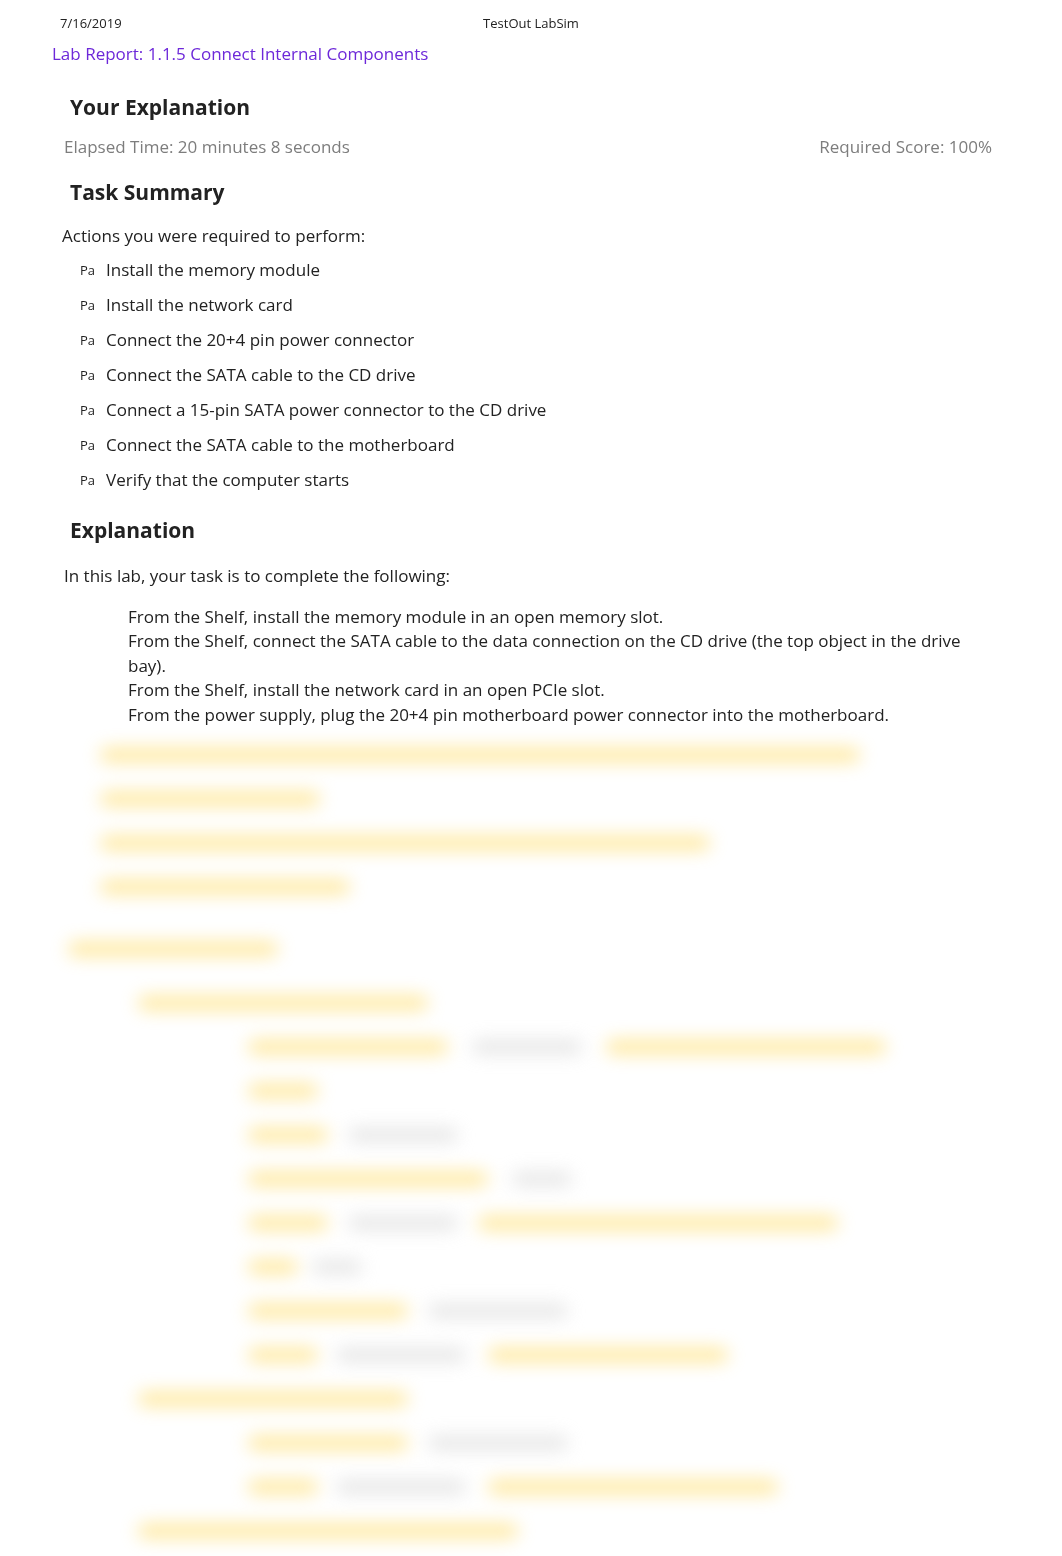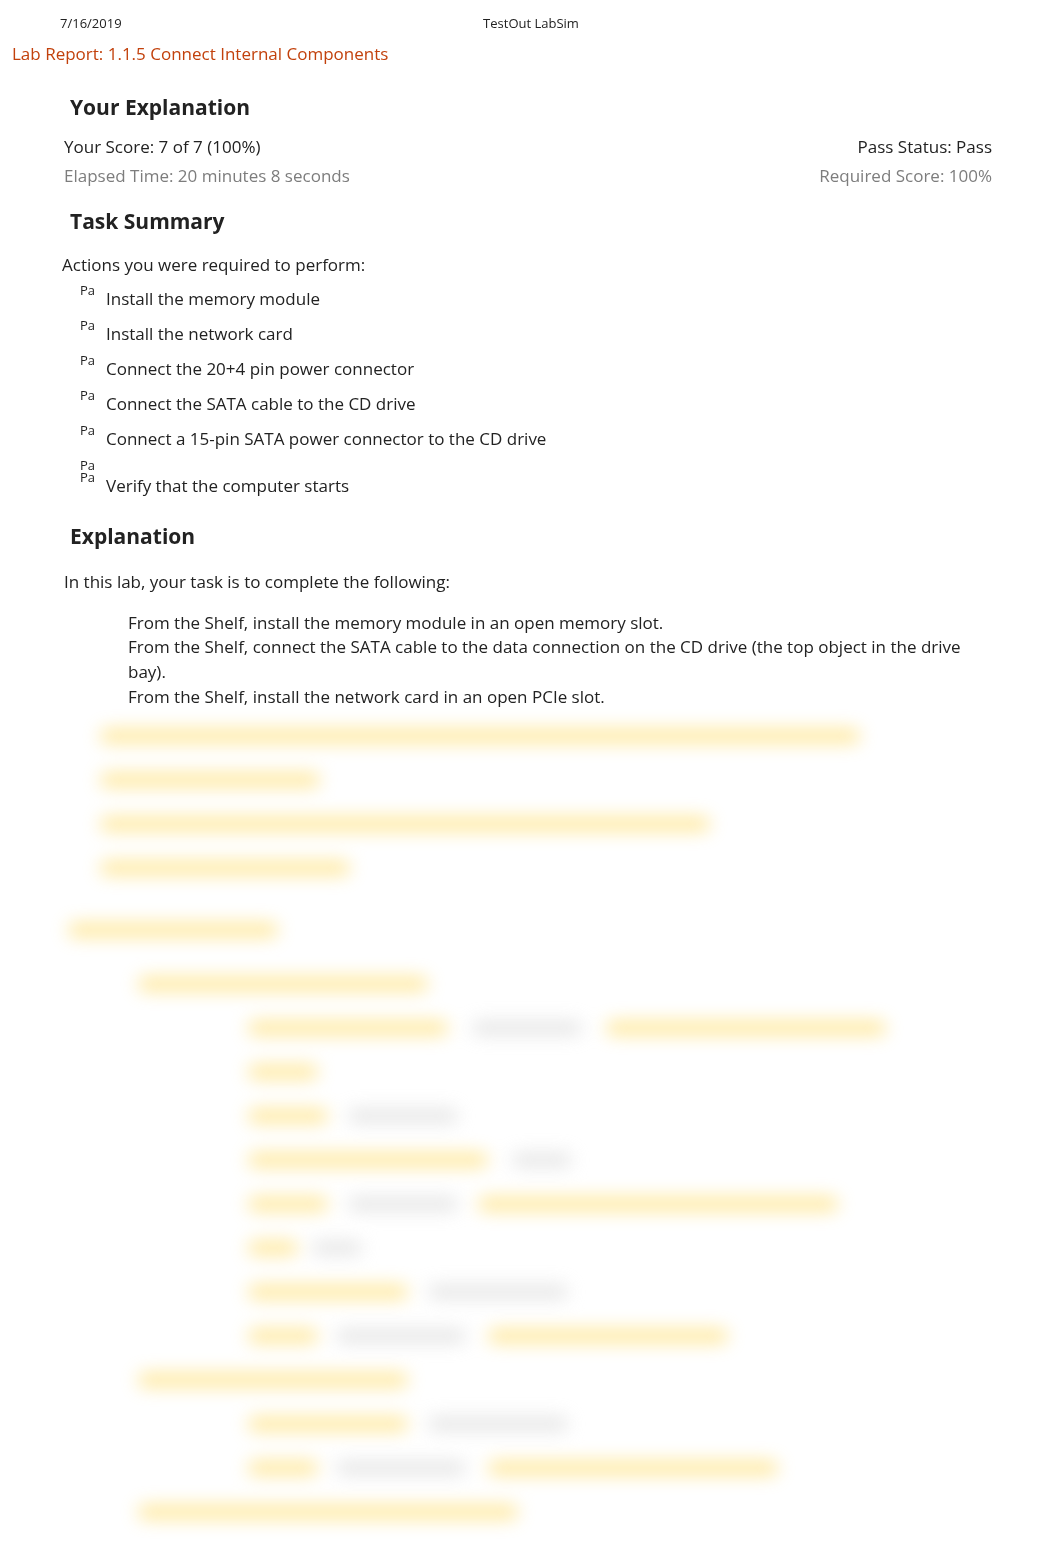--- a/index.html
+++ b/index.html
@@ -22,23 +22,23 @@
     color: #222;
     text-align: center;
   }
   .page-header .title-center {
     position: absolute;
     left: 50%;
     transform: translateX(-50%);
     font-size: 13px;
   }
   .lab-title {
-    padding: 0 0 8px 12px;
-    font-size: 17px;
-    color: #c2410c;
+    padding: 0 0 8px 52px;
+    font-size: 17px;
+    color: #6d28d9;
   }
   .card {
     margin: 2px 28px 0 28px;
     border-radius: 6px;
     background: #fff;
     padding: 0 0 40px 0;
   }
   .section-heading {
     font-size: 21px;
     font-weight: 700;
@@ -68,21 +68,21 @@
   .task-list li {
     font-size: 17px;
     color: #222;
     padding: 6px 0 6px 26px;
     position: relative;
     line-height: 1.35;
   }
   .task-list li .pa {
     position: absolute;
     left: 0;
-    top: 0;
+    top: 9px;
     font-size: 13px;
     color: #222;
   }
   .explain-intro {
     padding: 10px 42px 14px 36px;
     font-size: 17px;
     color: #222;
   }
   .bullet-block {
     padding: 4px 60px 0 72px;
@@ -137,24 +137,20 @@
   <span>7/16/2019</span>
   <span class="title-center">TestOut LabSim</span>
 </div>
 
 <div class="lab-title">Lab Report: 1.1.5 Connect Internal Components</div>
 
 <div class="card">
 
   <div class="section-heading">Your Explanation</div>
 
-  <div class="perf-row">
-    <span>Your Score: 7 of 7 (100%)</span>
-    <span>Pass Status: Pass</span>
-  </div>
   <div class="perf-row muted">
     <span>Elapsed Time: 20 minutes 8 seconds</span>
     <span>Required Score: 100%</span>
   </div>
 
   <div class="section-heading">Task Summary</div>
   <div class="subheading">Actions you were required to perform:</div>
 
   <ul class="task-list">
     <li>
@@ -172,34 +168,36 @@
     <li>
       <span class="pa">Pa</span>
       <span>Connect the SATA cable to the CD drive</span>
     </li>
     <li>
       <span class="pa">Pa</span>
       <span>Connect a 15-pin SATA power connector to the CD drive</span>
     </li>
     <li>
       <span class="pa">Pa</span>
+      <span>Connect the SATA cable to the motherboard</span>
     </li>
     <li>
       <span class="pa">Pa</span>
       <span>Verify that the computer starts</span>
     </li>
   </ul>
 
   <div class="section-heading" style="padding-left:42px;">Explanation</div>
   <div class="explain-intro">In this lab, your task is to complete the following:</div>
 
   <div class="bullet-block">
     <div class="bl">From the Shelf, install the memory module in an open memory slot.</div>
     <div class="bl">From the Shelf, connect the SATA cable to the data connection on the CD drive (the top object in the drive bay).</div>
     <div class="bl">From the Shelf, install the network card in an open PCIe slot.</div>
+    <div class="bl">From the power supply, plug the 20+4 pin motherboard power connector into the motherboard.</div>
   </div>
 
   <div class="obscured-region">
     <div class="bullet-block-ob">
       <div class="ob-row"><span class="ob-line ob-yellow" style="width:760px;"></span></div>
       <div class="ob-row"><span class="ob-line ob-yellow" style="width:220px;"></span></div>
       <div class="ob-row"><span class="ob-line ob-yellow" style="width:610px;"></span></div>
       <div class="ob-row"><span class="ob-line ob-yellow" style="width:250px;"></span></div>
     </div>
 

